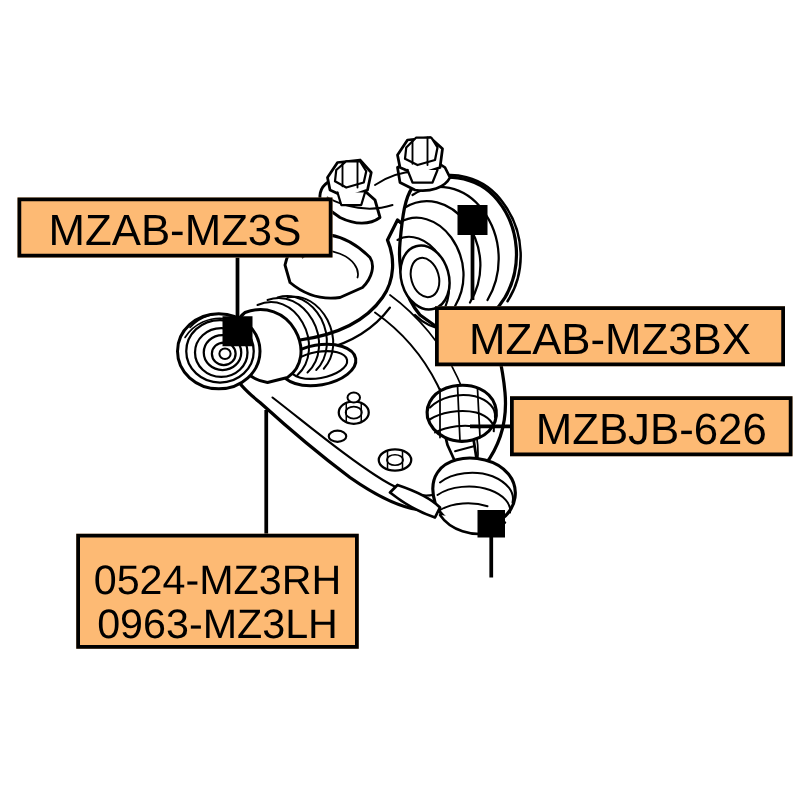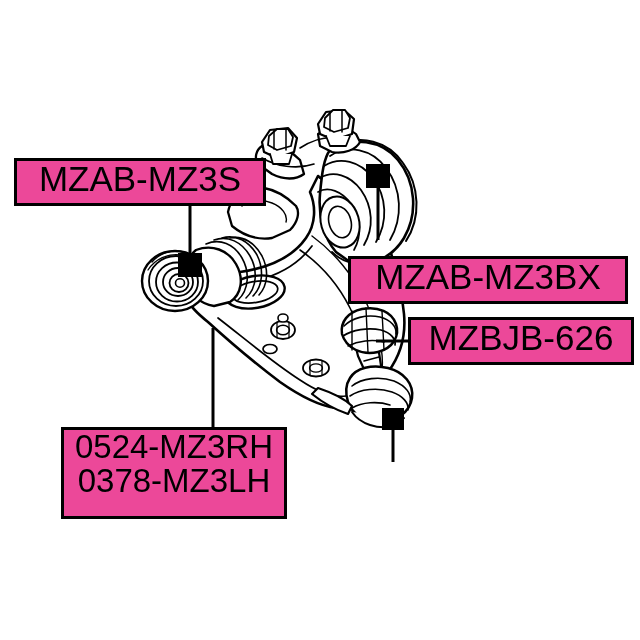--- a/index.html
+++ b/index.html
@@ -21,27 +21,27 @@
   }
   svg.layer {
     position: absolute;
     left: 0;
     top: 0;
     width: 640px;
     height: 640px;
   }
   .label-box {
     position: absolute;
-    background: #ec4899;
+    background: #fdba74;
     border: 3px solid #000000;
     box-sizing: border-box;
     display: flex;
     flex-direction: column;
     align-items: center;
-    justify-content: flex-start;
+    justify-content: flex-end;
     z-index: 5;
   }
   .label-text {
     font-family: "Liberation Sans", sans-serif;
     color: #000000;
     font-weight: 400;
     letter-spacing: 0px;
     white-space: nowrap;
     line-height: 1.04;
   }
@@ -246,27 +246,27 @@
     <line class="leader" x1="213" y1="427" x2="213" y2="328"></line>
 
     <line class="leader" x1="393" y1="462" x2="393" y2="428"></line>
     <rect class="marker-sq" x="382" y="408" width="22" height="22"></rect>
   </svg>
 
   <div class="label-box lb-single" style="left:14px; top:158px; width:252px; height:48px;">
     <span class="label-text">MZAB-MZ3S</span>
   </div>
 
-  <div class="label-box lb-single" style="left:348px; top:256px; width:280px; height:48px;">
+  <div class="label-box lb-single" style="left:348px; top:245px; width:280px; height:48px;">
     <span class="label-text">MZAB-MZ3BX</span>
   </div>
 
   <div class="label-box lb-single" style="left:408px; top:317px; width:226px; height:48px;">
     <span class="label-text">MZBJB-626</span>
   </div>
 
   <div class="label-box lb-double" style="left:61px; top:427px; width:226px; height:92px;">
     <span class="label-text">0524-MZ3RH</span>
-    <span class="label-text">0378-MZ3LH</span>
+    <span class="label-text">0963-MZ3LH</span>
   </div>
 
 
 </div>
 
 </body></html>

